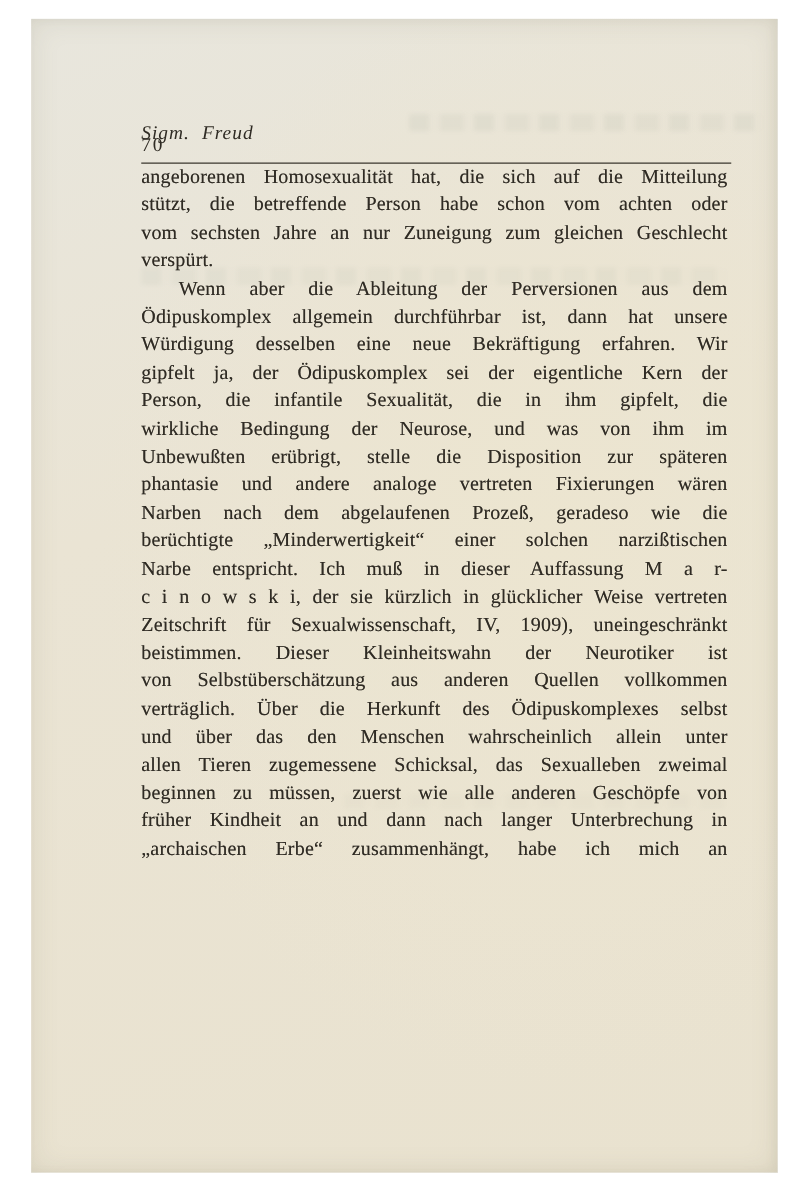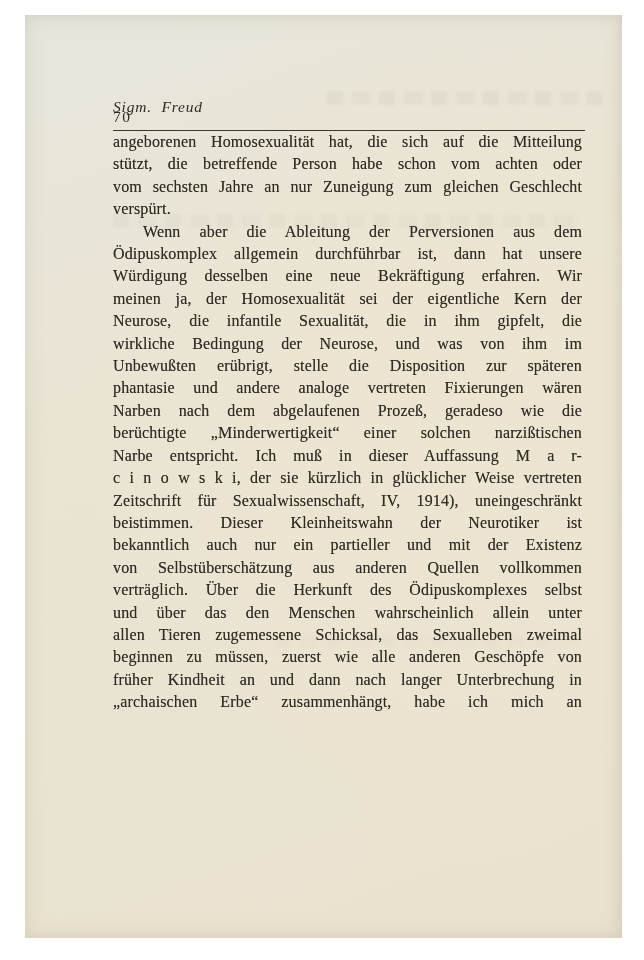--- a/index.html
+++ b/index.html
@@ -101,32 +101,31 @@
     </div>
     <div class="rule"></div>
     <div class="body-text">
         <div class="line just">angeborenen Homosexualität hat, die sich auf die Mitteilung</div>
         <div class="line just">stützt, die betreffende Person habe schon vom achten oder</div>
         <div class="line just">vom sechsten Jahre an nur Zuneigung zum gleichen Geschlecht</div>
         <div class="line">verspürt.</div>
         <div class="line just ind">Wenn aber die Ableitung der Perversionen aus dem</div>
         <div class="line just">Ödipuskomplex allgemein durchführbar ist, dann hat unsere</div>
         <div class="line just">Würdigung desselben eine neue Bekräftigung erfahren. Wir</div>
-        <div class="line just">meinen ja, der Homosexualität sei der eigentliche Kern der</div>
-        <div class="line just">Neurose, die infantile Sexualität, die in ihm gipfelt, die</div>
+        <div class="line just">gipfelt ja, der Ödipuskomplex sei der eigentliche Kern der</div>
+        <div class="line just">Person, die infantile Sexualität, die in ihm gipfelt, die</div>
         <div class="line just">wirkliche Bedingung der Neurose, und was von ihm im</div>
         <div class="line just">Unbewußten erübrigt, stelle die Disposition zur späteren</div>
         <div class="line just">phantasie und andere analoge vertreten Fixierungen wären</div>
         <div class="line just">Narben nach dem abgelaufenen Prozeß, geradeso wie die</div>
         <div class="line just">berüchtigte „Minderwertigkeit“ einer solchen narzißtischen</div>
         <div class="line just">Narbe entspricht. Ich muß in dieser Auffassung M a r-</div>
         <div class="line just">c i n o w s k i, der sie kürzlich in glücklicher Weise vertreten</div>
-        <div class="line just">Zeitschrift für Sexualwissenschaft, IV, 1914), uneingeschränkt</div>
+        <div class="line just">Zeitschrift für Sexualwissenschaft, IV, 1909), uneingeschränkt</div>
         <div class="line just">beistimmen. Dieser Kleinheitswahn der Neurotiker ist</div>
-        <div class="line just">bekanntlich auch nur ein partieller und mit der Existenz</div>
         <div class="line just">von Selbstüberschätzung aus anderen Quellen vollkommen</div>
         <div class="line just">verträglich. Über die Herkunft des Ödipuskomplexes selbst</div>
         <div class="line just">und über das den Menschen wahrscheinlich allein unter</div>
         <div class="line just">allen Tieren zugemessene Schicksal, das Sexualleben zweimal</div>
         <div class="line just">beginnen zu müssen, zuerst wie alle anderen Geschöpfe von</div>
         <div class="line just">früher Kindheit an und dann nach langer Unterbrechung in</div>
         <div class="line just">„archaischen Erbe“ zusammenhängt, habe ich mich an</div>
       </div>
   </div>
 </div>

